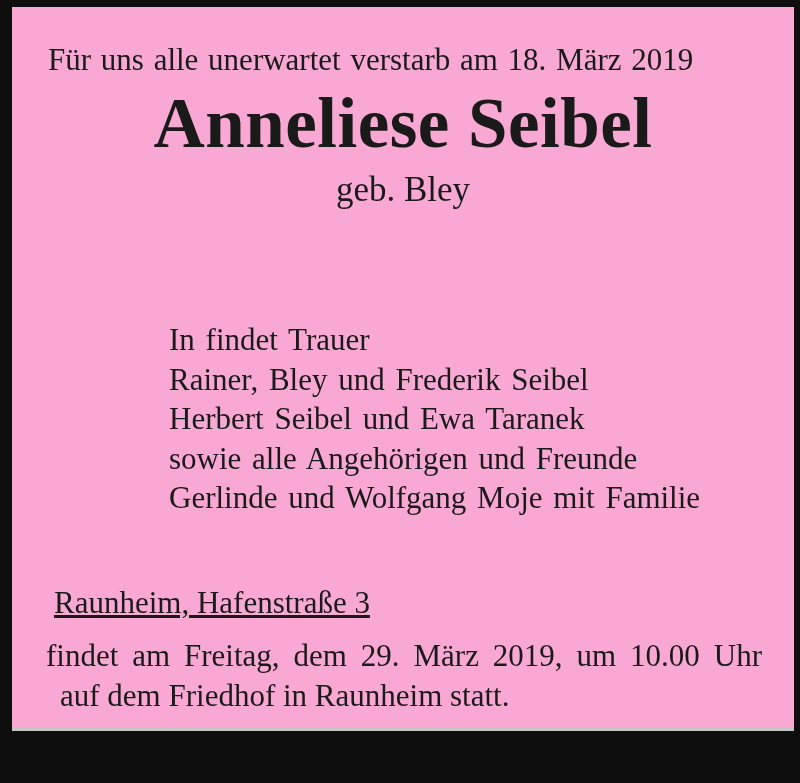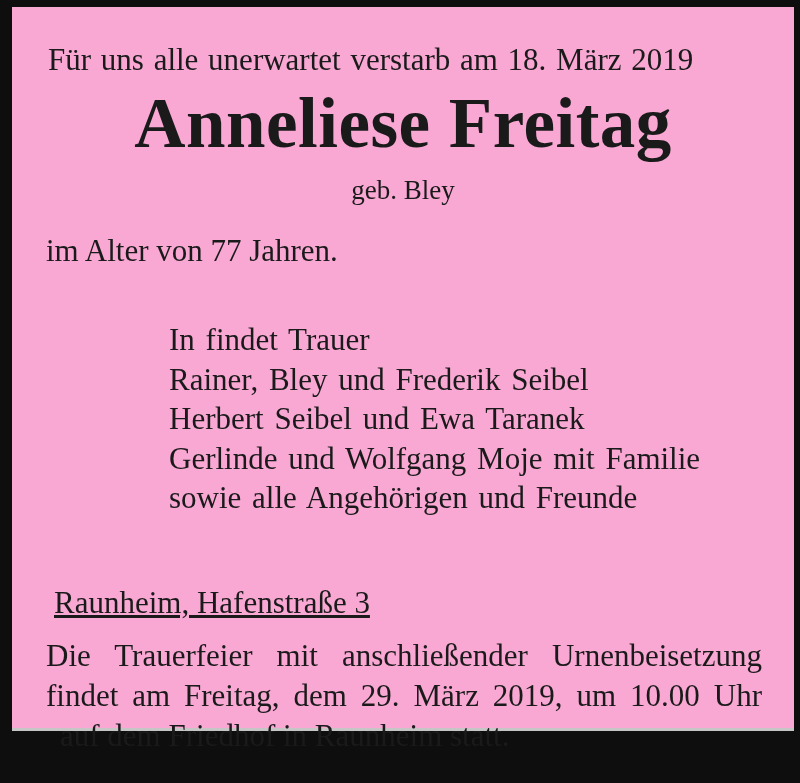--- a/index.html
+++ b/index.html
@@ -37,21 +37,21 @@
     font-size: 71px;
     line-height: 80px;
     font-weight: bold;
     letter-spacing: 0.5px;
     white-space: nowrap;
   }
   .maiden-name {
     position: absolute;
     left: 0; right: 0; top: 166px;
     text-align: center;
-    font-size: 27px;
+    font-size: 35px;
     line-height: 34px;
   }
   .age-line {
     position: absolute;
     left: 34px; top: 224px;
     font-size: 31px;
     line-height: 40px;
     white-space: nowrap;
   }
   .mourners-block {
@@ -87,36 +87,34 @@
   }
 </style>
 </head>
 <body>
 
 <div class="frame">
   <div class="paper">
 
     <div class="intro-line">Für uns alle unerwartet verstarb am 18. März 2019</div>
 
-    <div class="deceased-name">Anneliese Freitag</div>
+    <div class="deceased-name">Anneliese Seibel</div>
 
     <div class="maiden-name">geb. Bley</div>
 
-    <div class="age-line">im Alter von 77 Jahren.</div>
 
     <div class="mourners-block">
       <div>In findet Trauer</div>
       <div>Rainer, Bley und Frederik Seibel</div>
       <div>Herbert Seibel und Ewa Taranek</div>
+      <div>sowie alle Angehörigen und Freunde</div>
       <div>Gerlinde und Wolfgang Moje mit Familie</div>
-      <div>sowie alle Angehörigen und Freunde</div>
     </div>
 
     <div class="location-line">Raunheim, Hafenstraße 3</div>
 
     <div class="funeral-block">
-      <div class="funeral-line-just">Die Trauerfeier mit anschließender Urnenbeisetzung</div>
       <div class="funeral-line-just">findet am Freitag, dem 29. März 2019, um 10.00 Uhr</div>
       <div class="funeral-line-last">auf dem Friedhof in Raunheim statt.</div>
     </div>
 
   </div>
 </div>
 
 </body></html>

